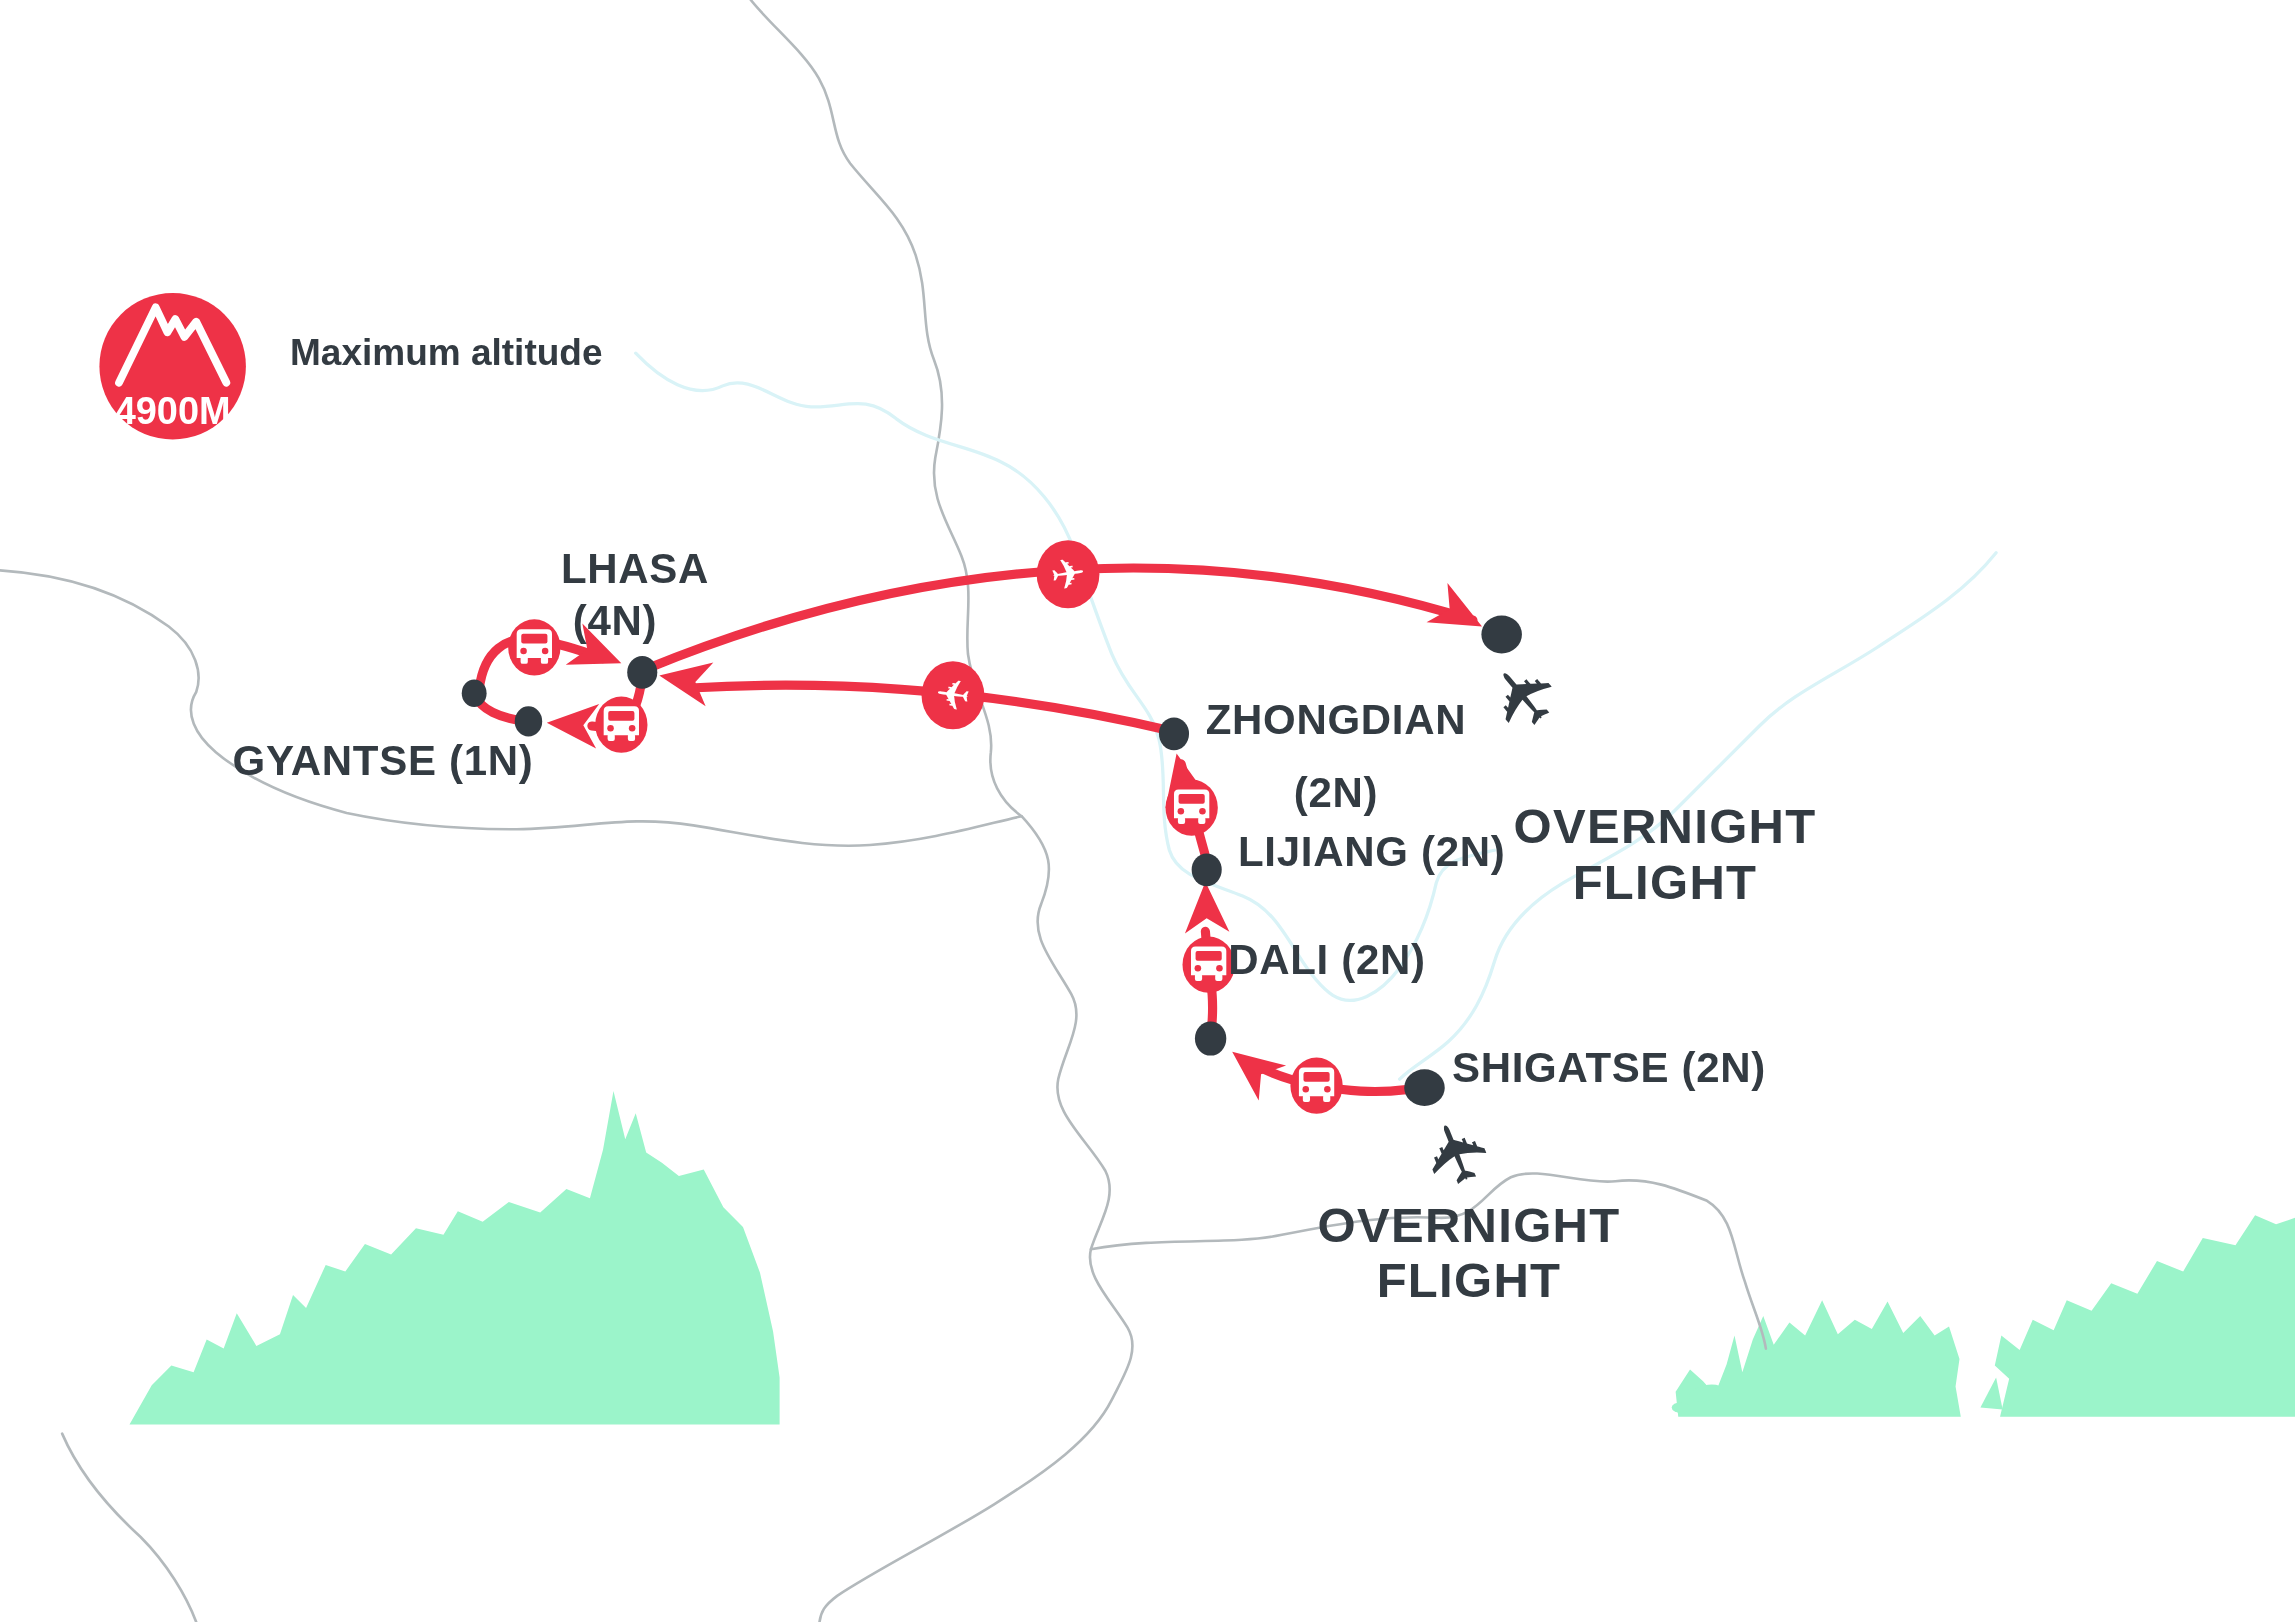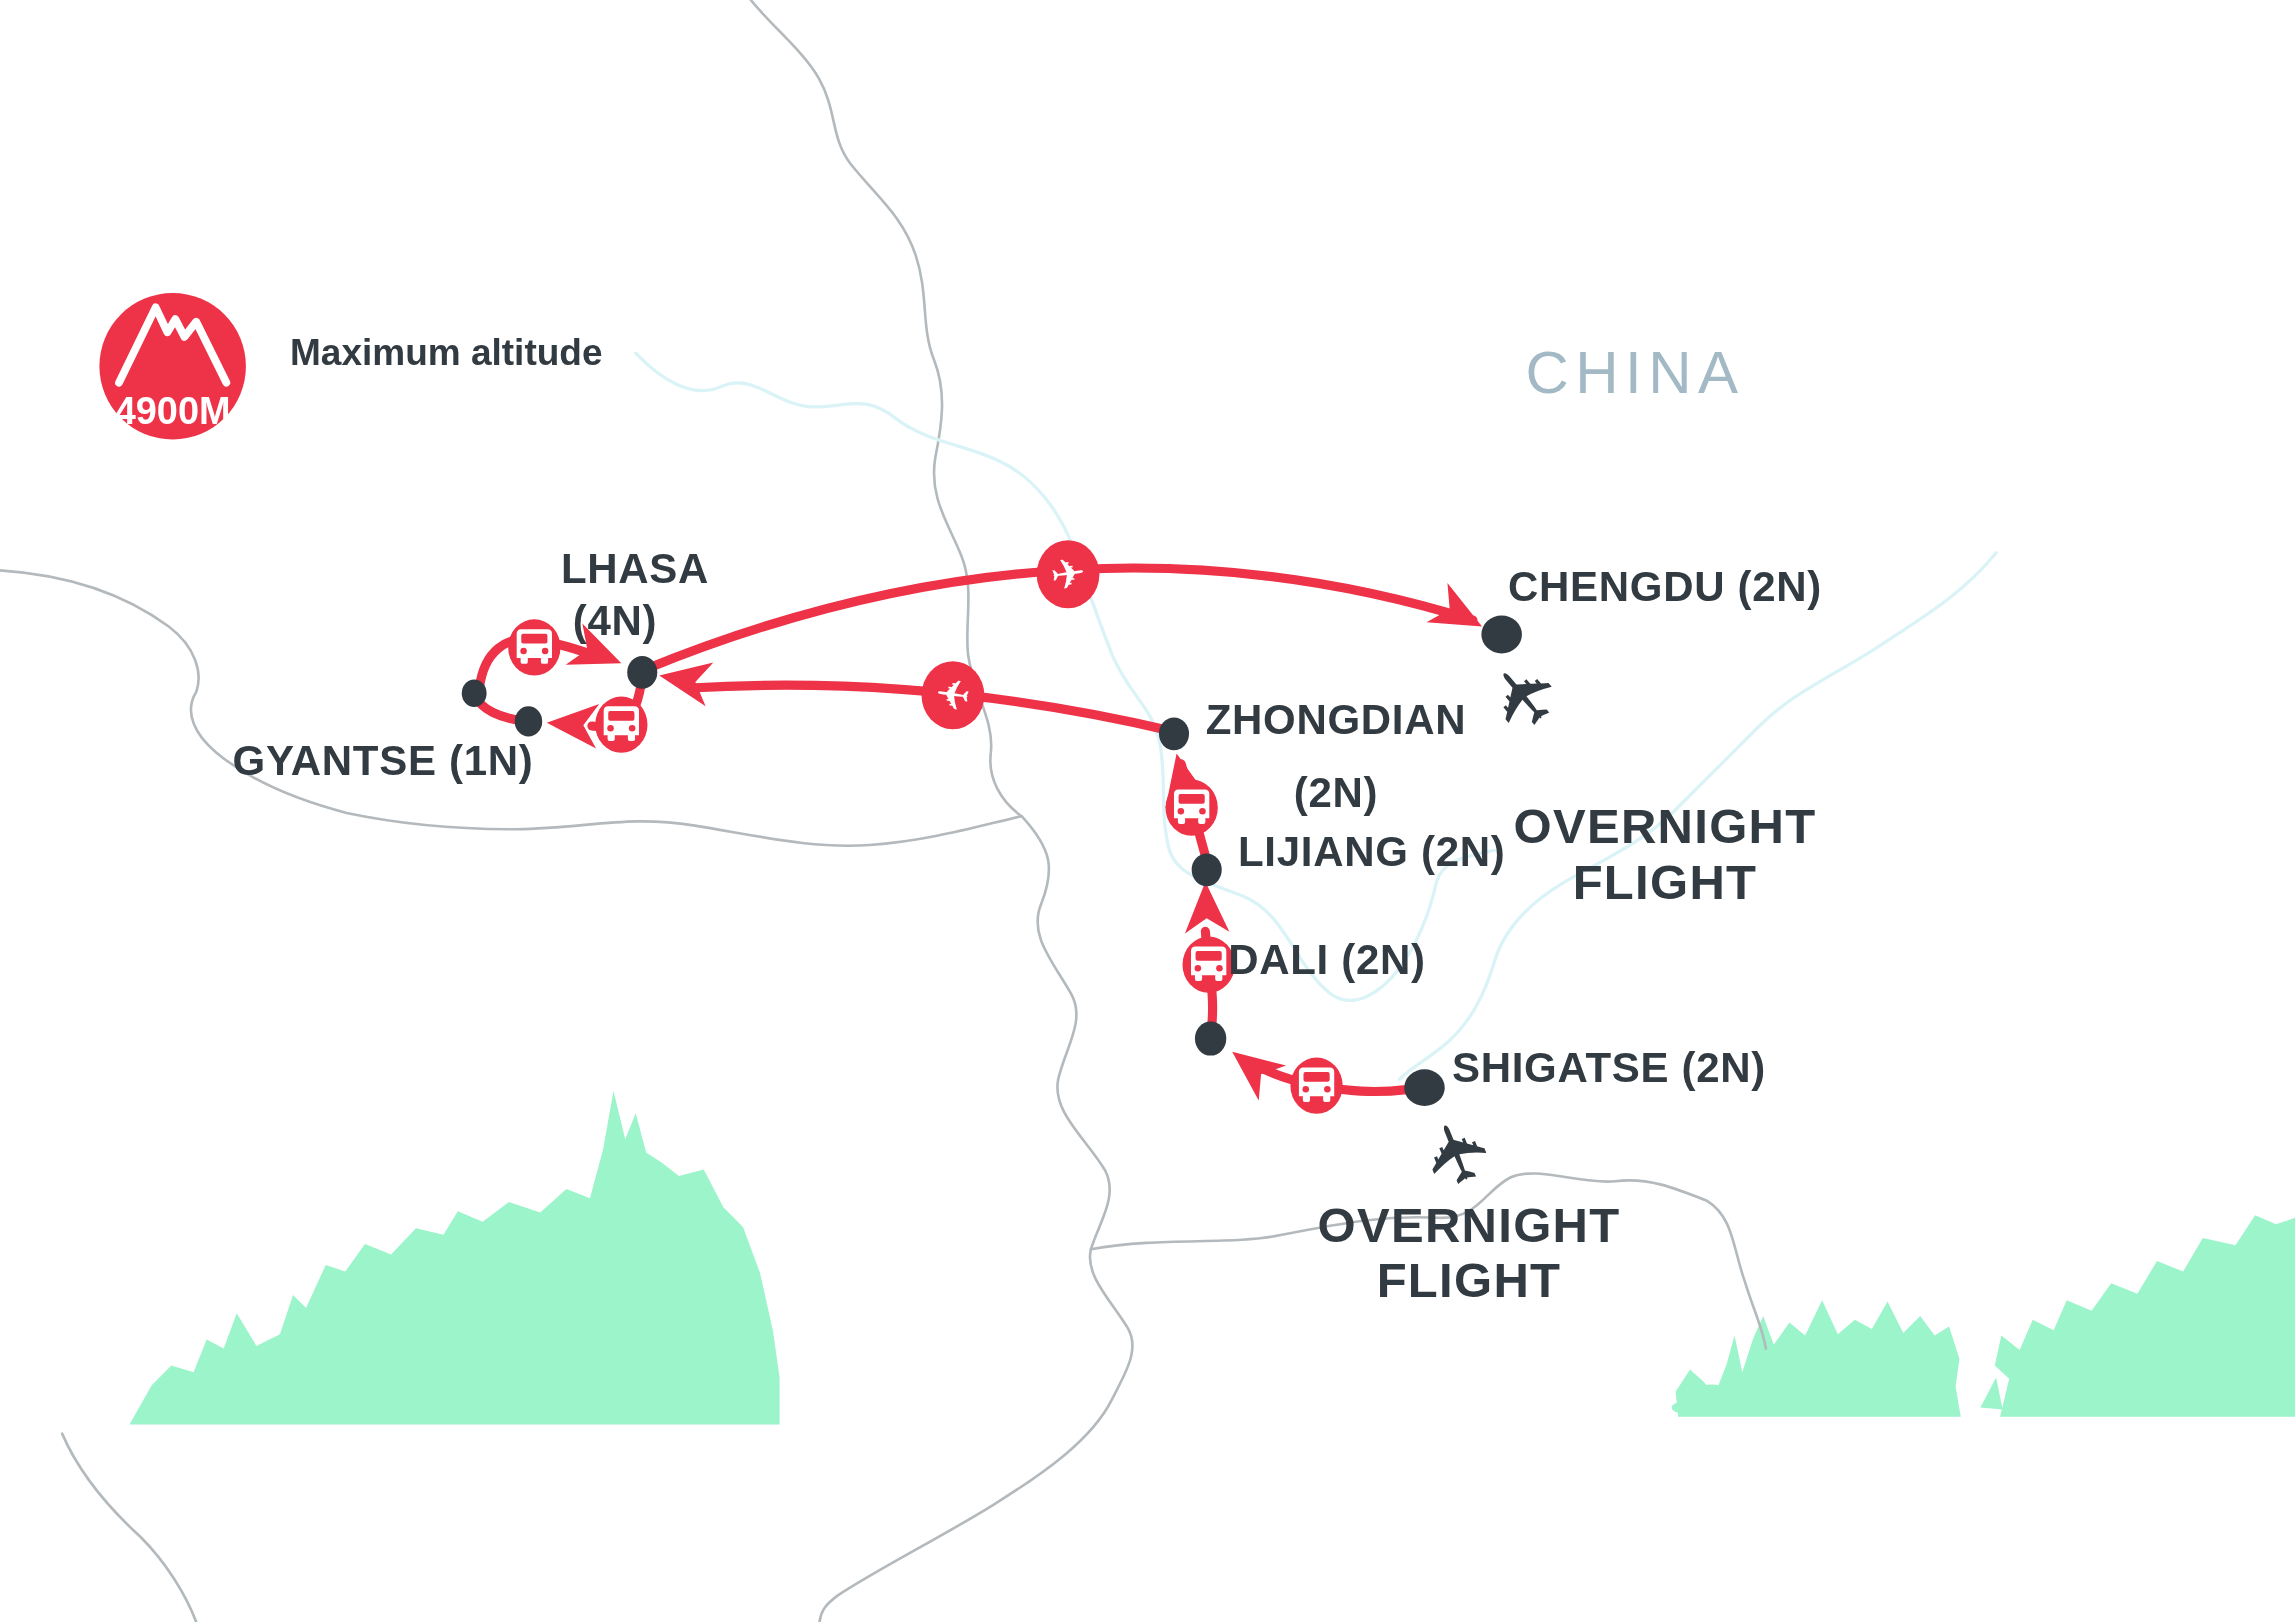--- a/index.html
+++ b/index.html
@@ -194,29 +194,27 @@
 
     <g>
       <circle class="badge-red" cx="264" cy="560" r="112"></circle>
       <path class="mountain" d="M 182,585 L 238,470 L 256,508 L 268,488 L 282,515 L 300,492 L 346,585"></path>
       <text class="badge-alt-text" x="264" y="648" text-anchor="middle">4900M</text>
     </g>
   </svg>
 
   <div class="label note" style="left:290px;top:353px;">Maximum altitude</div>
 
-  <div class="label region-name" style="left:1635px;top:372px;">CHINA</div>
 
   <div class="label city" style="left:635px;top:561px;margin-top:8px;">LHASA</div>
   <div class="label city" style="left:615px;top:621px;">(4N)</div>
 
 
   <div class="label city" style="left:383px;top:761px;">GYANTSE (1N)</div>
 
-  <div class="label city" style="left:1665px;top:587px;">CHENGDU (2N)</div>
 
   <div class="label city" style="left:1336px;top:720px;">ZHONGDIAN</div>
   <div class="label city" style="left:1336px;top:793px;">(2N)</div>
 
   <div class="label city anchor-left" style="left:1238px;top:852px;">LIJIANG (2N)</div>
 
   <div class="label city" style="left:1327px;top:960px;">DALI (2N)</div>
 
   <div class="label city anchor-left" style="left:1452px;top:1068px;">SHIGATSE (2N)</div>
 

